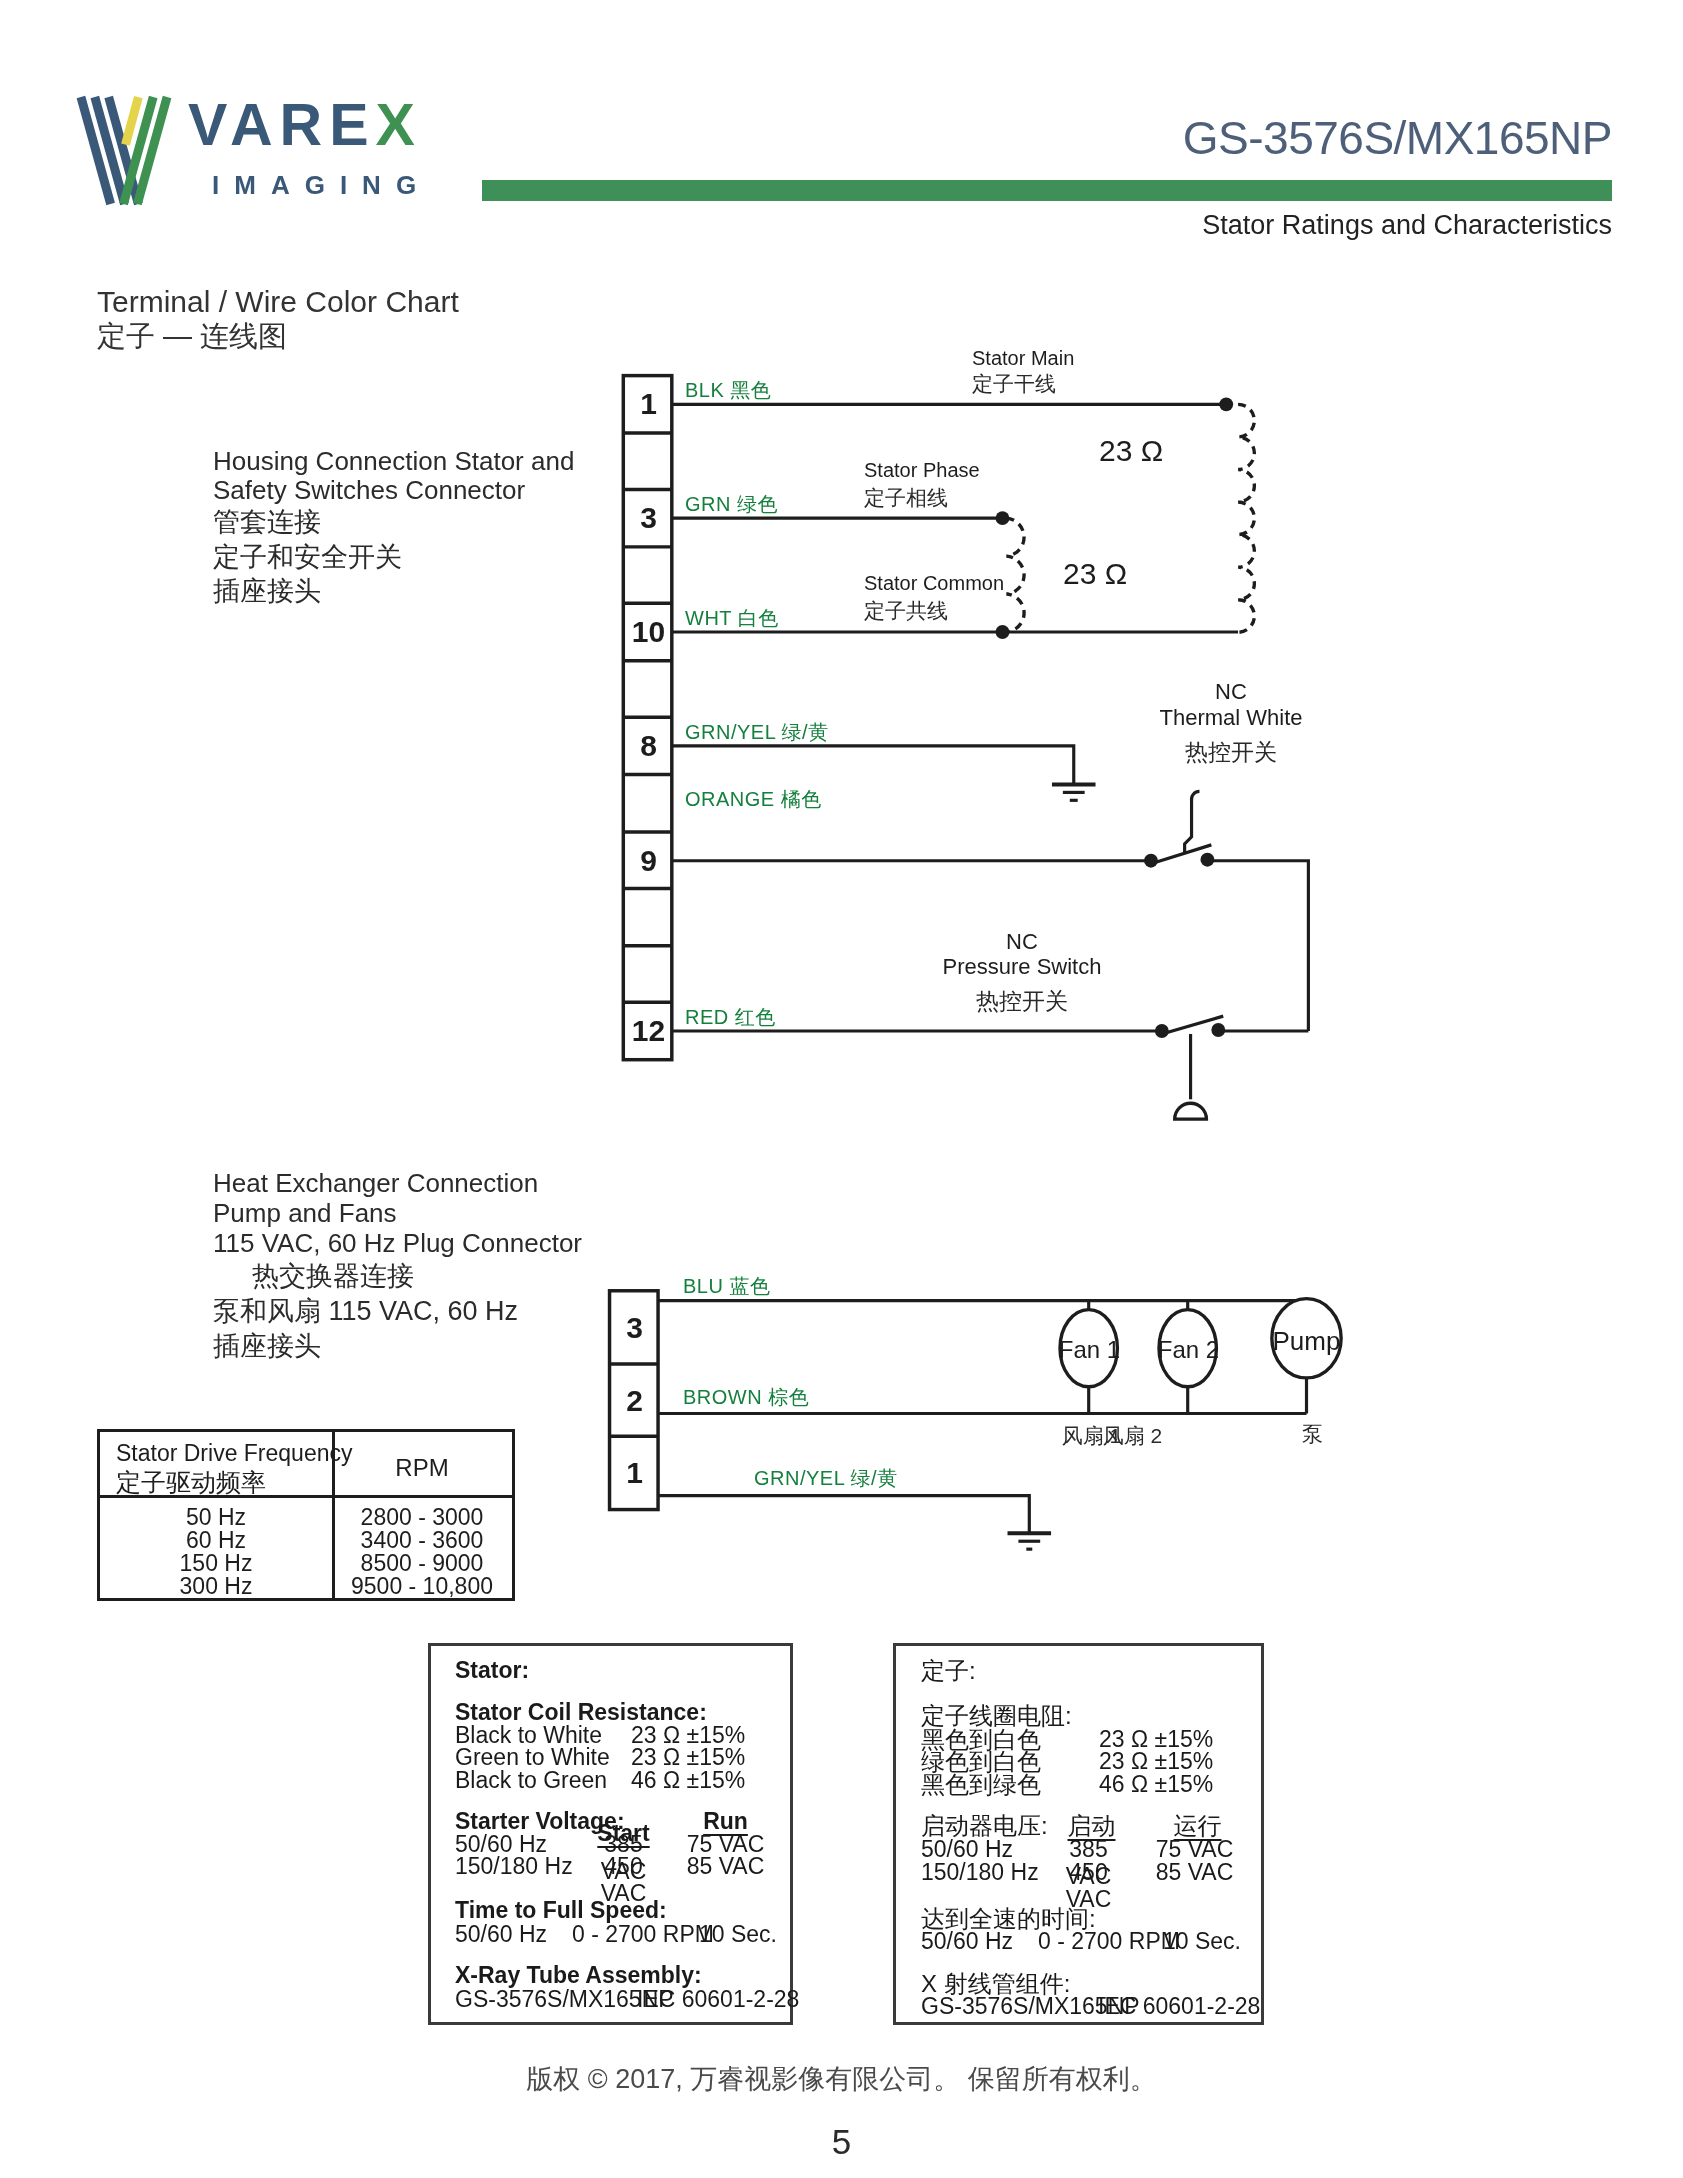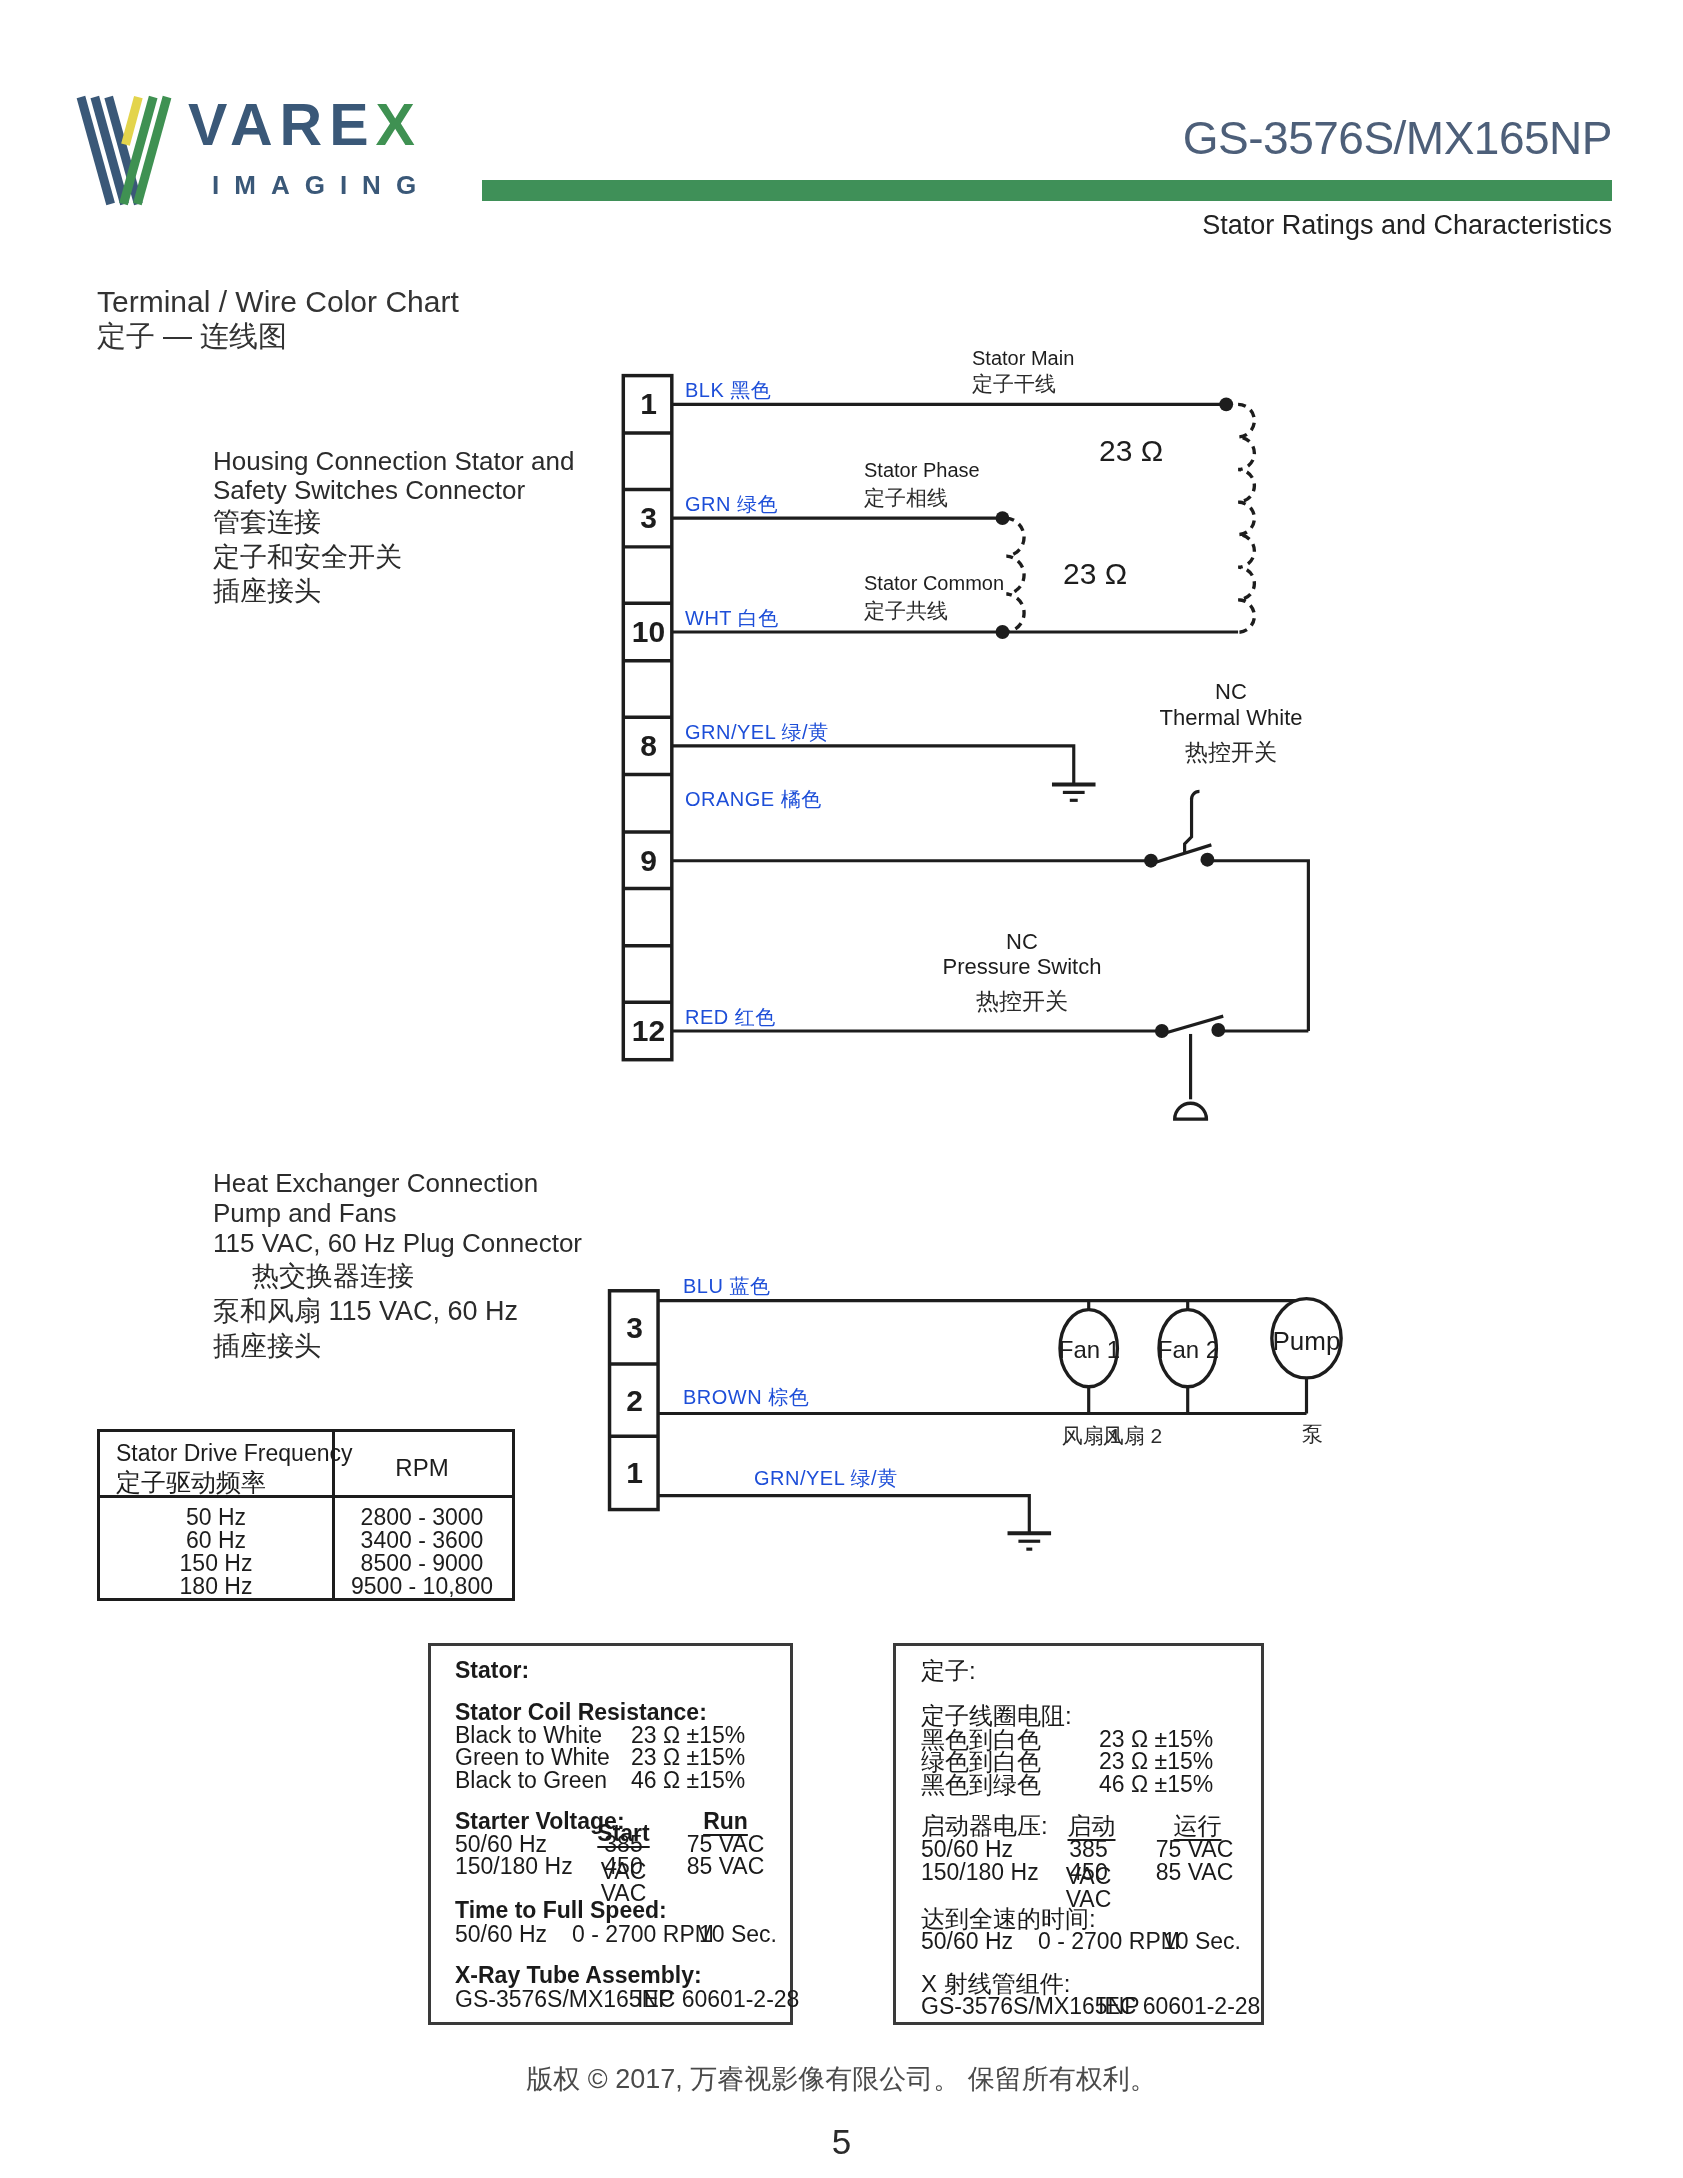--- a/index.html
+++ b/index.html
@@ -7,21 +7,21 @@
     position:relative;width:1683px;height:2178px;background:#ffffff;
     font-family:"Liberation Sans", sans-serif;color:#1d1d1d;overflow:hidden;
     margin:0 auto;
   }
   .abs{position:absolute;}
   .nowrap{white-space:nowrap;}
   .b{font-weight:bold;}
   .ctr{text-align:center;}
   .rt{text-align:right;}
   .u{text-decoration:underline;text-underline-offset:5px;}
-  .wirelbl{font-size:20px;letter-spacing:0.5px;color:#1d4ed8;}
+  .wirelbl{font-size:20px;letter-spacing:0.5px;color:#15803d;}
   .dlabel{font-size:20px;color:#1d1d1d;}
   .dlabel-zh{font-size:21px;color:#2a2a2a;}
   .ohm{font-size:30px;color:#1d1d1d;}
   .term{font-weight:bold;font-size:30px;line-height:34px;}
   .note-en{font-size:26px;line-height:30px;color:#2b2b2b;}
   .note-zh{font-size:27px;line-height:35px;color:#2b2b2b;}
   .spec{font-size:23px;color:#1a1a1a;}
   .spec-zh{font-size:24px;color:#1a1a1a;}
   svg{position:absolute;overflow:visible;}
   svg .w{stroke:#1d1d1d;stroke-width:3.2;fill:none;}
@@ -207,21 +207,21 @@
     <div class="abs" style="left:0;top:63px;width:412px;height:3px;background:#1d1d1d;"></div>
     <div class="abs nowrap" style="left:16px;top:8px;font-size:23px;">Stator Drive Frequency</div>
     <div class="abs nowrap" style="left:16px;top:34px;font-size:25px;">定子驱动频率</div>
     <div class="abs ctr" style="left:232px;width:180px;top:22px;font-size:24px;">RPM</div>
     <div class="abs ctr" style="left:0;width:232px;top:72px;font-size:23px;">50 Hz</div>
     <div class="abs ctr" style="left:232px;width:180px;top:72px;font-size:23px;">2800 - 3000</div>
     <div class="abs ctr" style="left:0;width:232px;top:95px;font-size:23px;">60 Hz</div>
     <div class="abs ctr" style="left:232px;width:180px;top:95px;font-size:23px;">3400 - 3600</div>
     <div class="abs ctr" style="left:0;width:232px;top:118px;font-size:23px;">150 Hz</div>
     <div class="abs ctr" style="left:232px;width:180px;top:118px;font-size:23px;">8500 - 9000</div>
-    <div class="abs ctr" style="left:0;width:232px;top:141px;font-size:23px;">180 Hz</div>
+    <div class="abs ctr" style="left:0;width:232px;top:141px;font-size:23px;">300 Hz</div>
     <div class="abs ctr" style="left:232px;width:180px;top:141px;font-size:23px;">9500 - 10,800</div>
   </div>
 
   <div class="abs" style="left:428px;top:1643px;width:365px;height:382px;border:3px solid #3a3a3a;box-sizing:border-box;"></div>
   <div class="abs nowrap spec b" style="left:455px;top:1657px;">Stator:</div>
   <div class="abs nowrap spec b" style="left:455px;top:1699px;">Stator Coil Resistance:</div>
   <div class="abs nowrap spec" style="left:455px;top:1722px;">Black to White</div>
   <div class="abs nowrap spec" style="left:631px;top:1722px;">23 Ω  ±15%</div>
   <div class="abs nowrap spec" style="left:455px;top:1744px;">Green to White</div>
   <div class="abs nowrap spec" style="left:631px;top:1744px;">23 Ω  ±15%</div>

